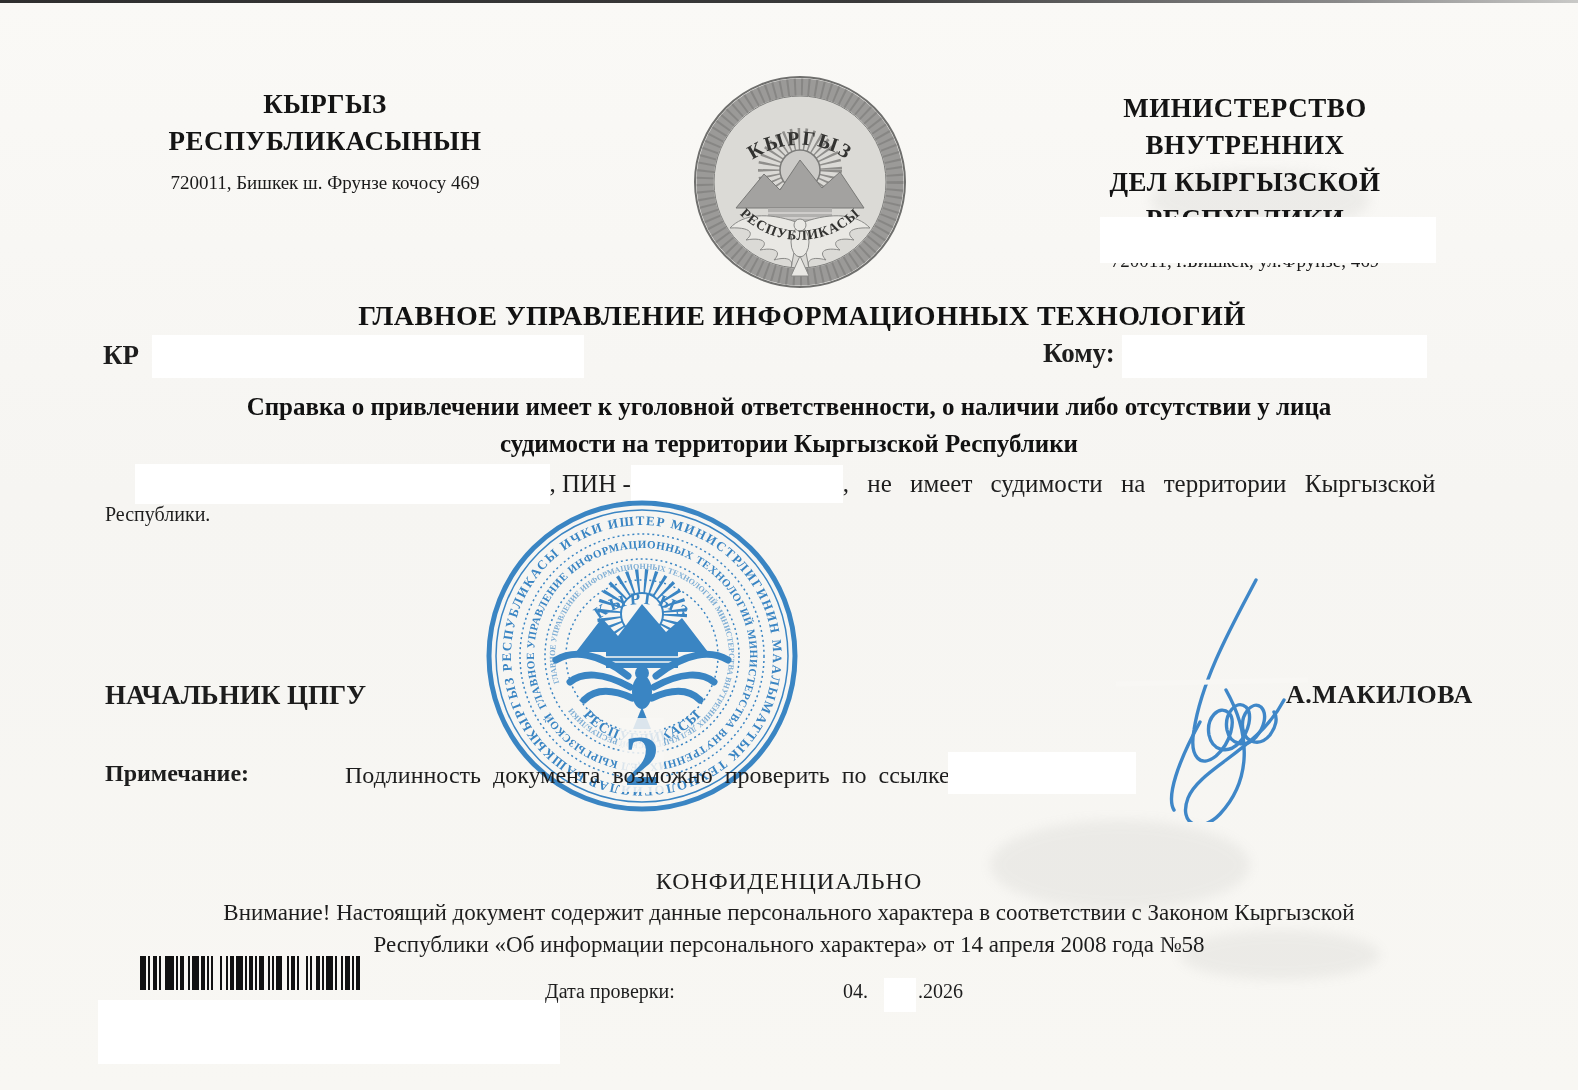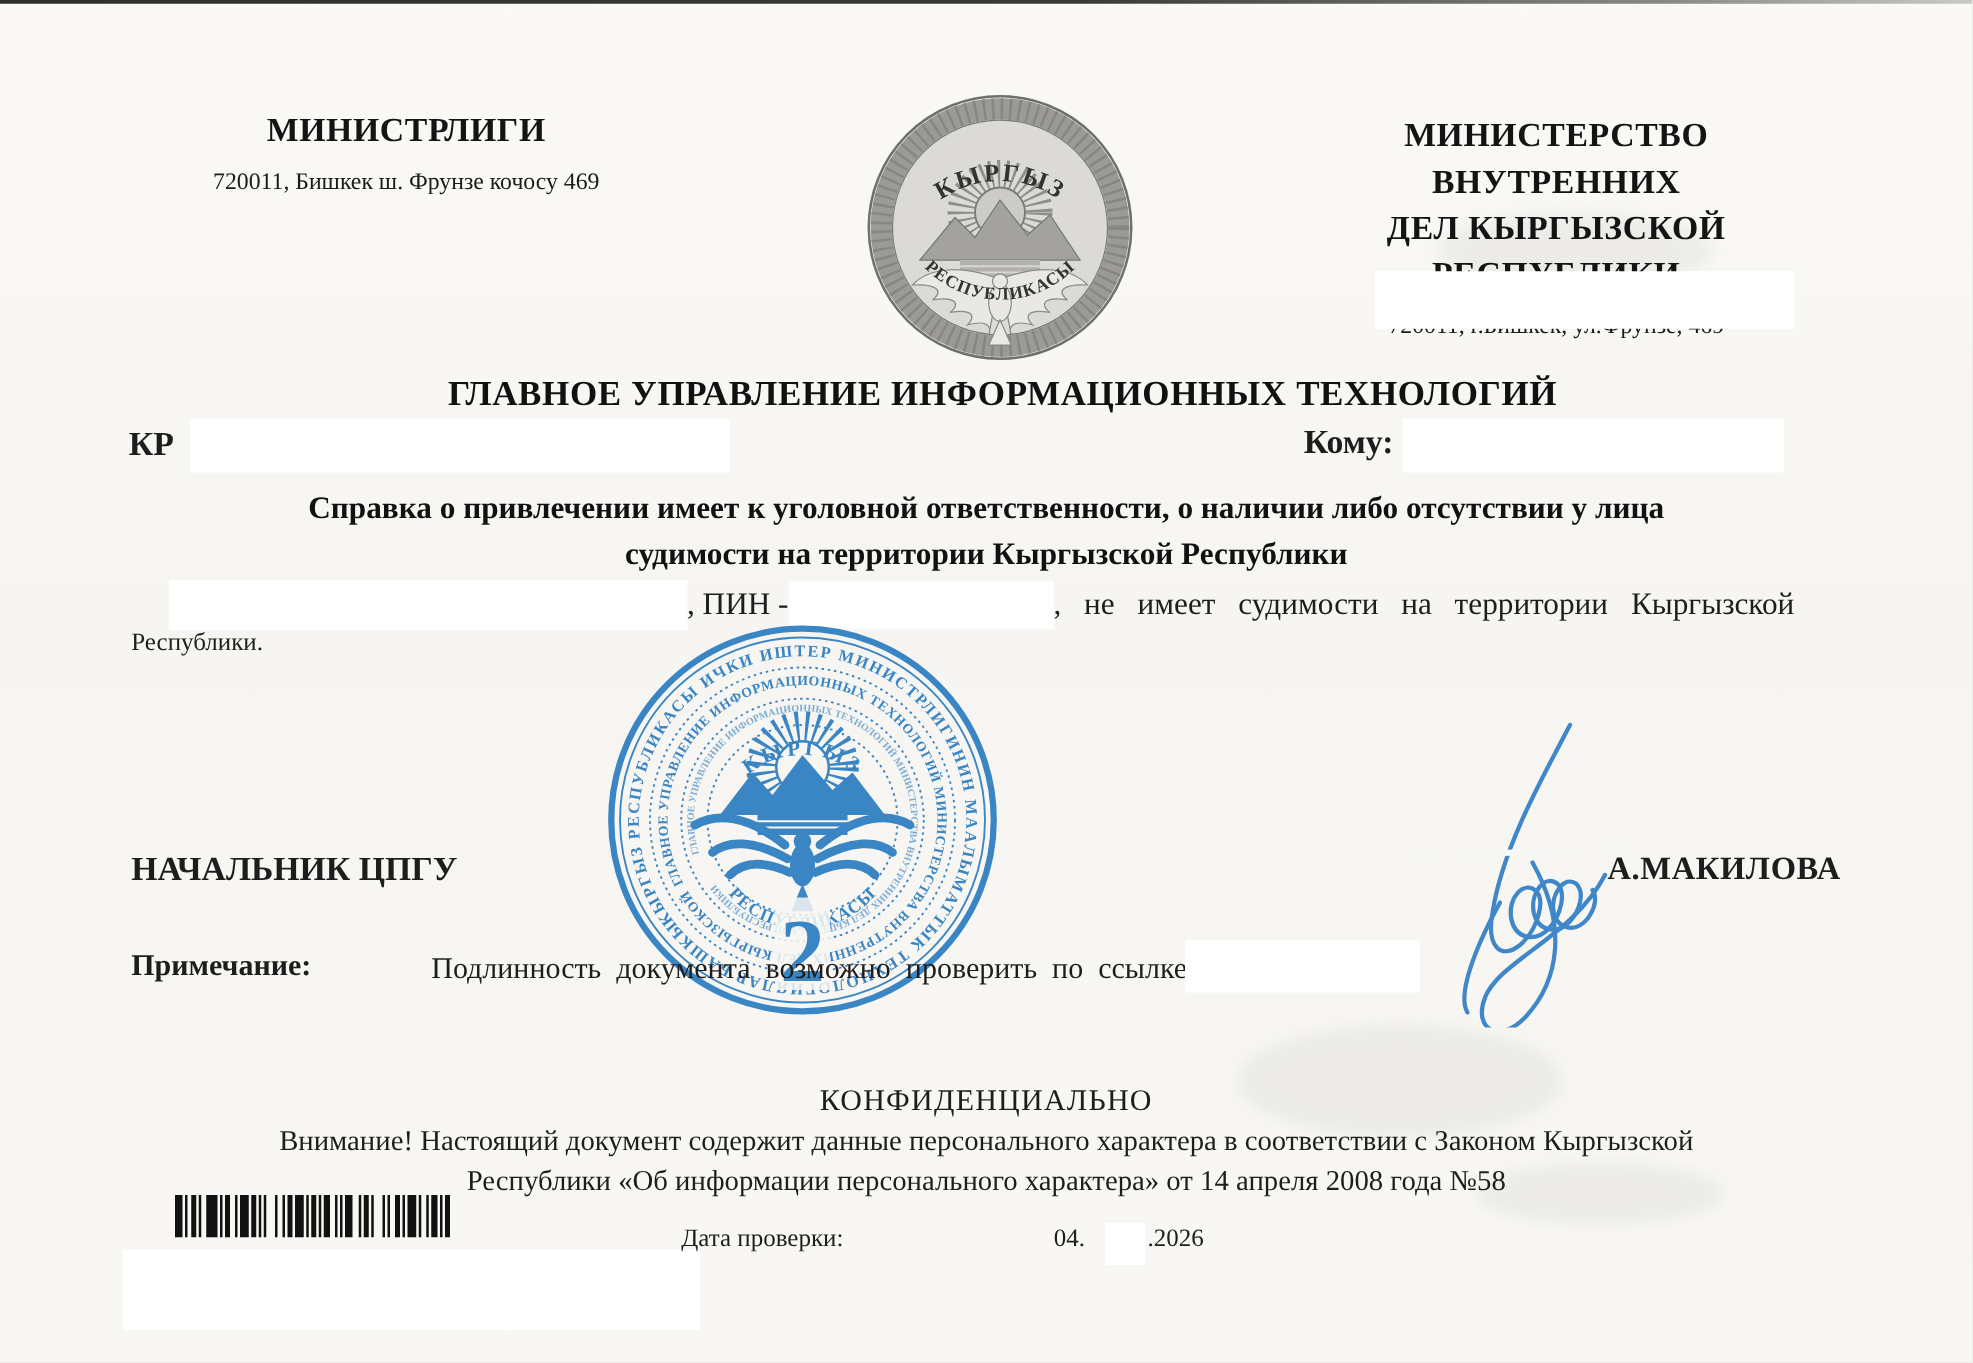--- a/index.html
+++ b/index.html
@@ -38,21 +38,21 @@
 
 <div id="doc">
 
   <div class="abs topline"></div>
 
   <div class="abs ghost" style="left:1150px;top:170px;width:220px;height:60px;"></div>
   <div class="abs ghost" style="left:990px;top:820px;width:260px;height:90px;"></div>
   <div class="abs ghost" style="left:1180px;top:930px;width:200px;height:50px;"></div>
 
   <div class="abs org" style="left:110px;top:86px;">
-    <div class="l">МИНИСТРЛИГИ</div>
+    <div class="l">КЫРГЫЗ РЕСПУБЛИКАСЫНЫН</div>
     <div class="addr">720011, Бишкек ш. Фрунзе кочосу 469</div>
   </div>
 
   <svg class="abs" style="left:688px;top:70px;" width="224" height="224" viewBox="0 0 224 224">
     <defs>
       <path id="em-top" d="M34,134 A81,81 0 0 1 190,134"></path>
       <path id="em-bot" d="M30,104 A84,84 0 0 0 194,104"></path>
     </defs>
     <circle cx="112" cy="112" r="105" fill="#f1f0ed" stroke="#6f6f6d" stroke-width="2"></circle>
     <circle cx="112" cy="112" r="95" fill="none" stroke="#9b9a98" stroke-width="17"></circle>

